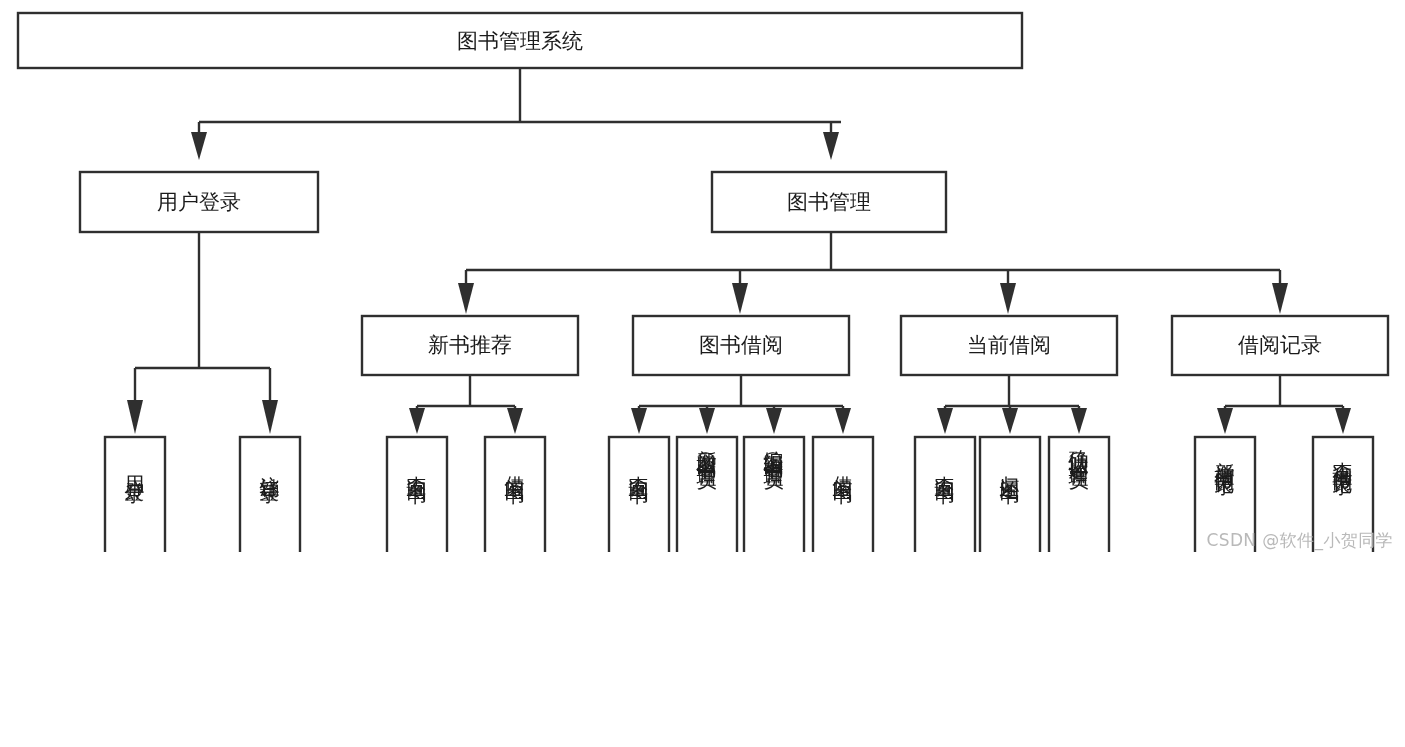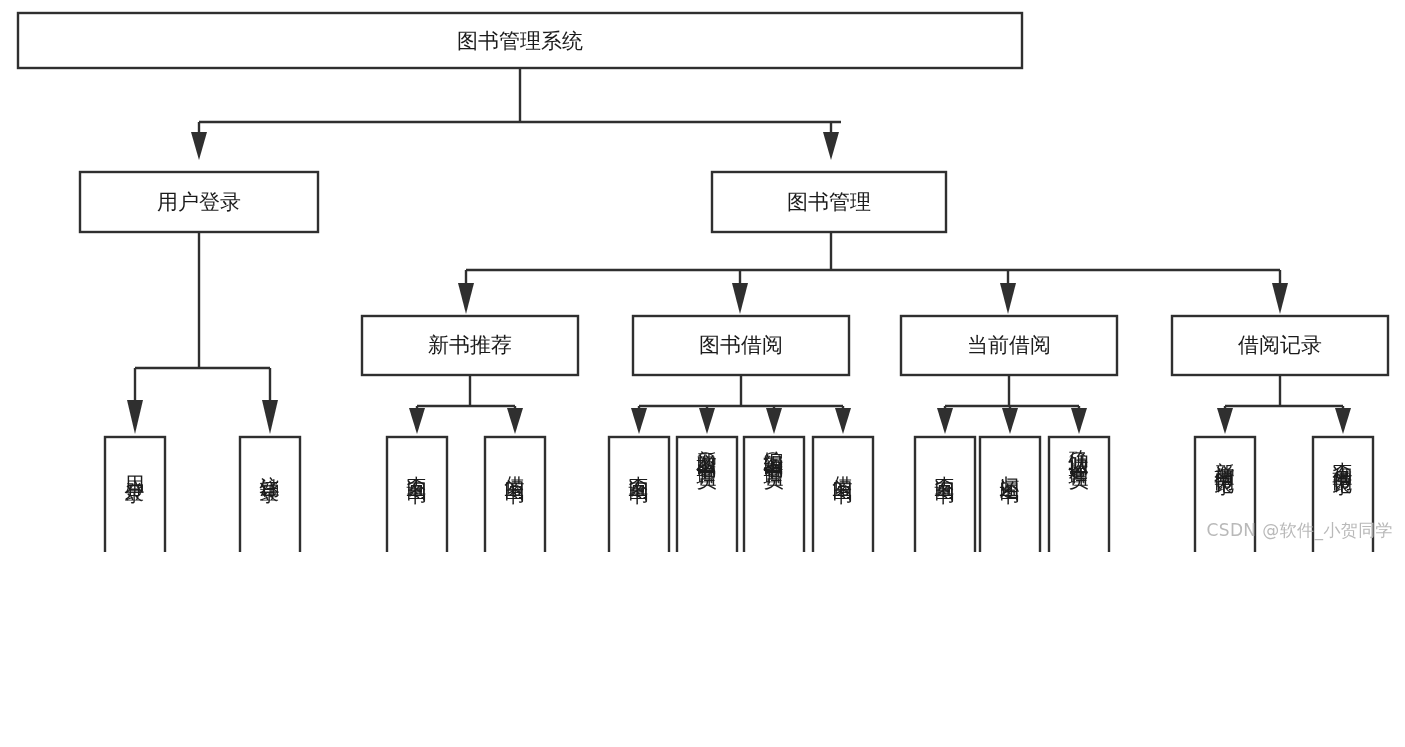--- a/index.html
+++ b/index.html
@@ -54,21 +54,21 @@
     fill: #1b1b1b;
     writing-mode: vertical-rl;
     text-orientation: upright;
     letter-spacing: 3px;
     text-anchor: middle;
     white-space: pre;
   }
   .watermark {
     position: absolute;
     right: 12px;
-    bottom: 10px;
+    bottom: 0;
     font-family: "DejaVu Sans", "Liberation Sans", sans-serif;
     font-size: 17px;
     color: #b9b9b9;
     letter-spacing: 0.4px;
     user-select: none;
     pointer-events: none;
   }
 </style>
 </head>
 <body>

